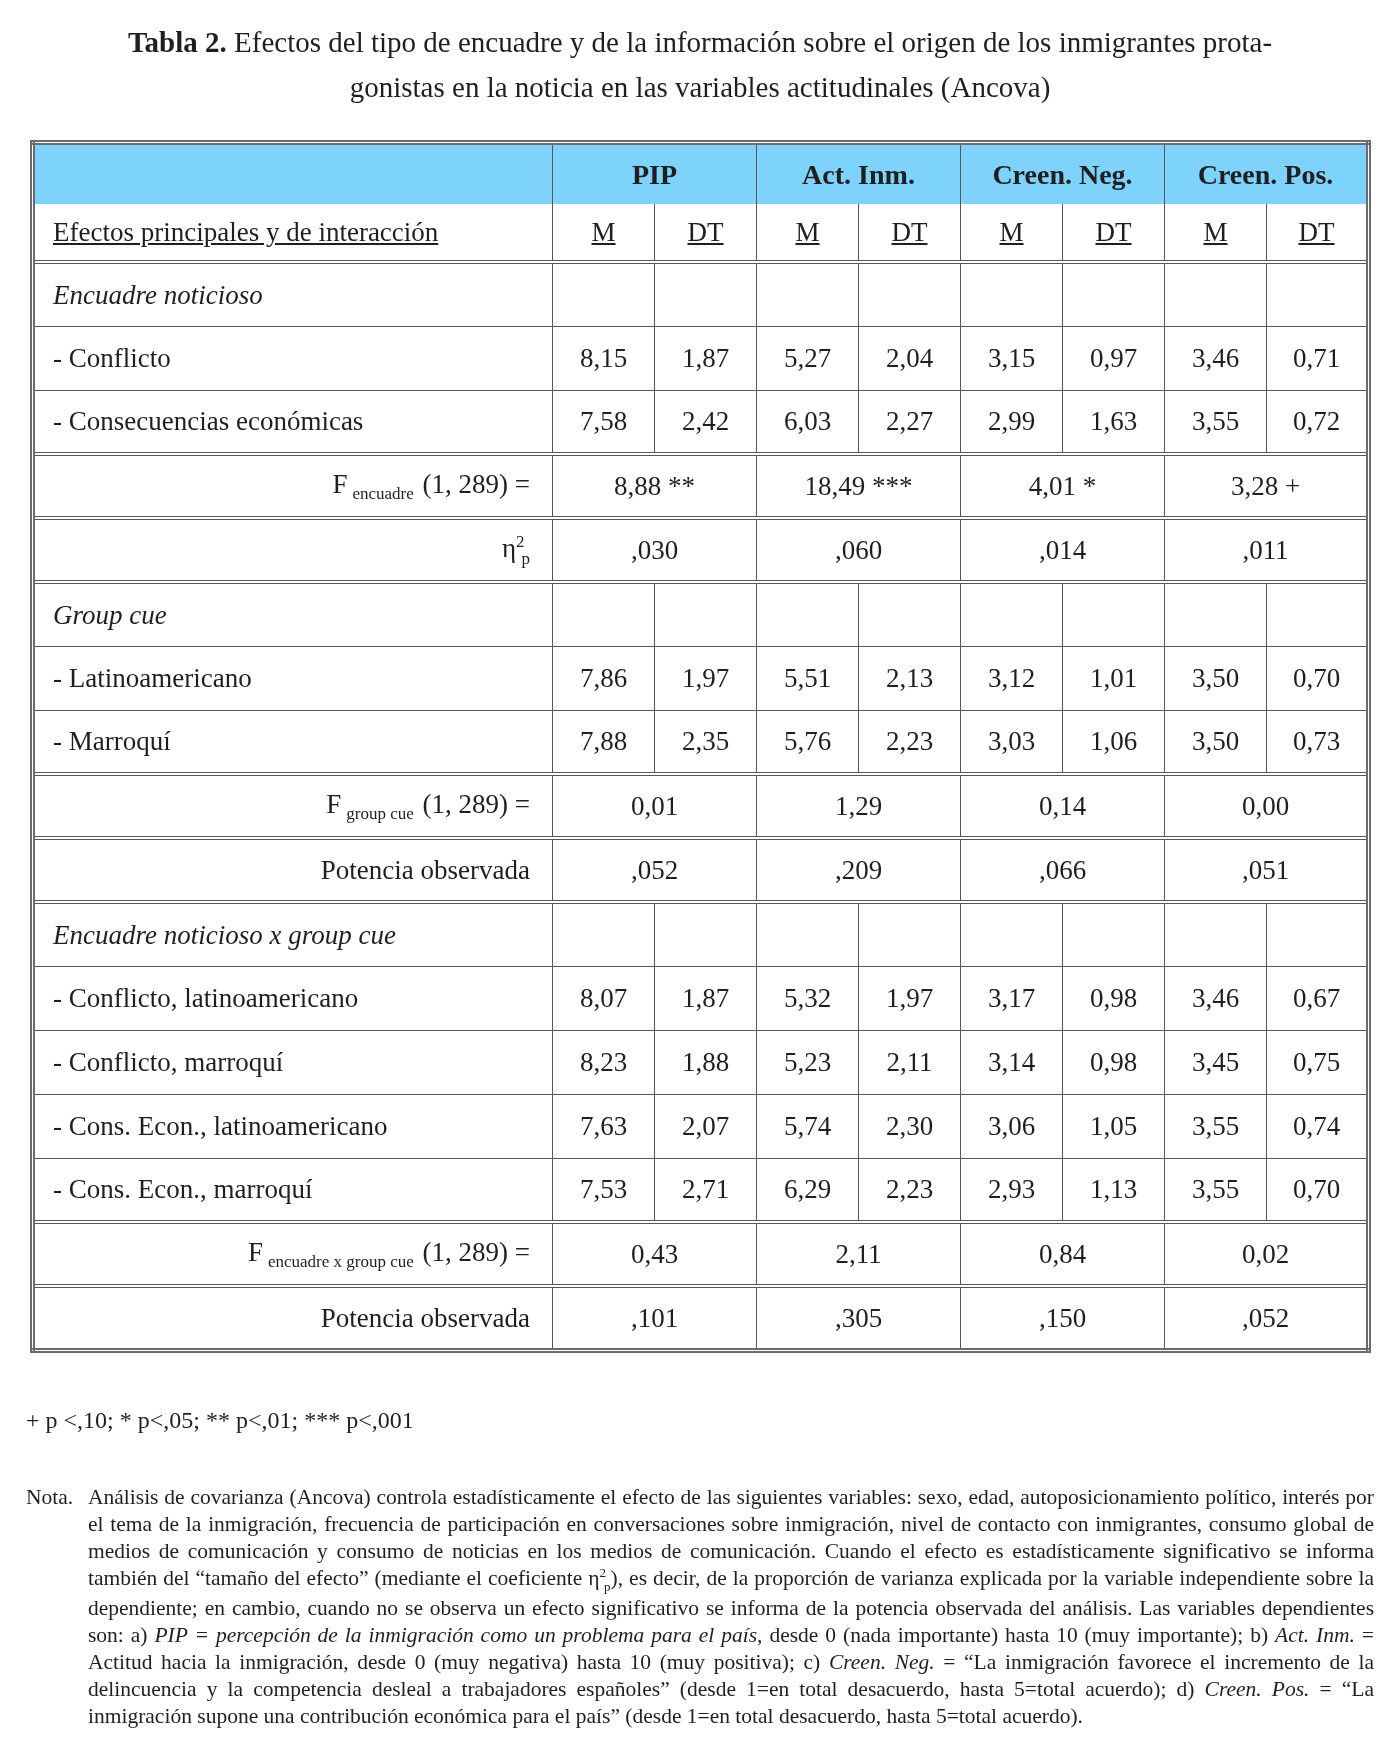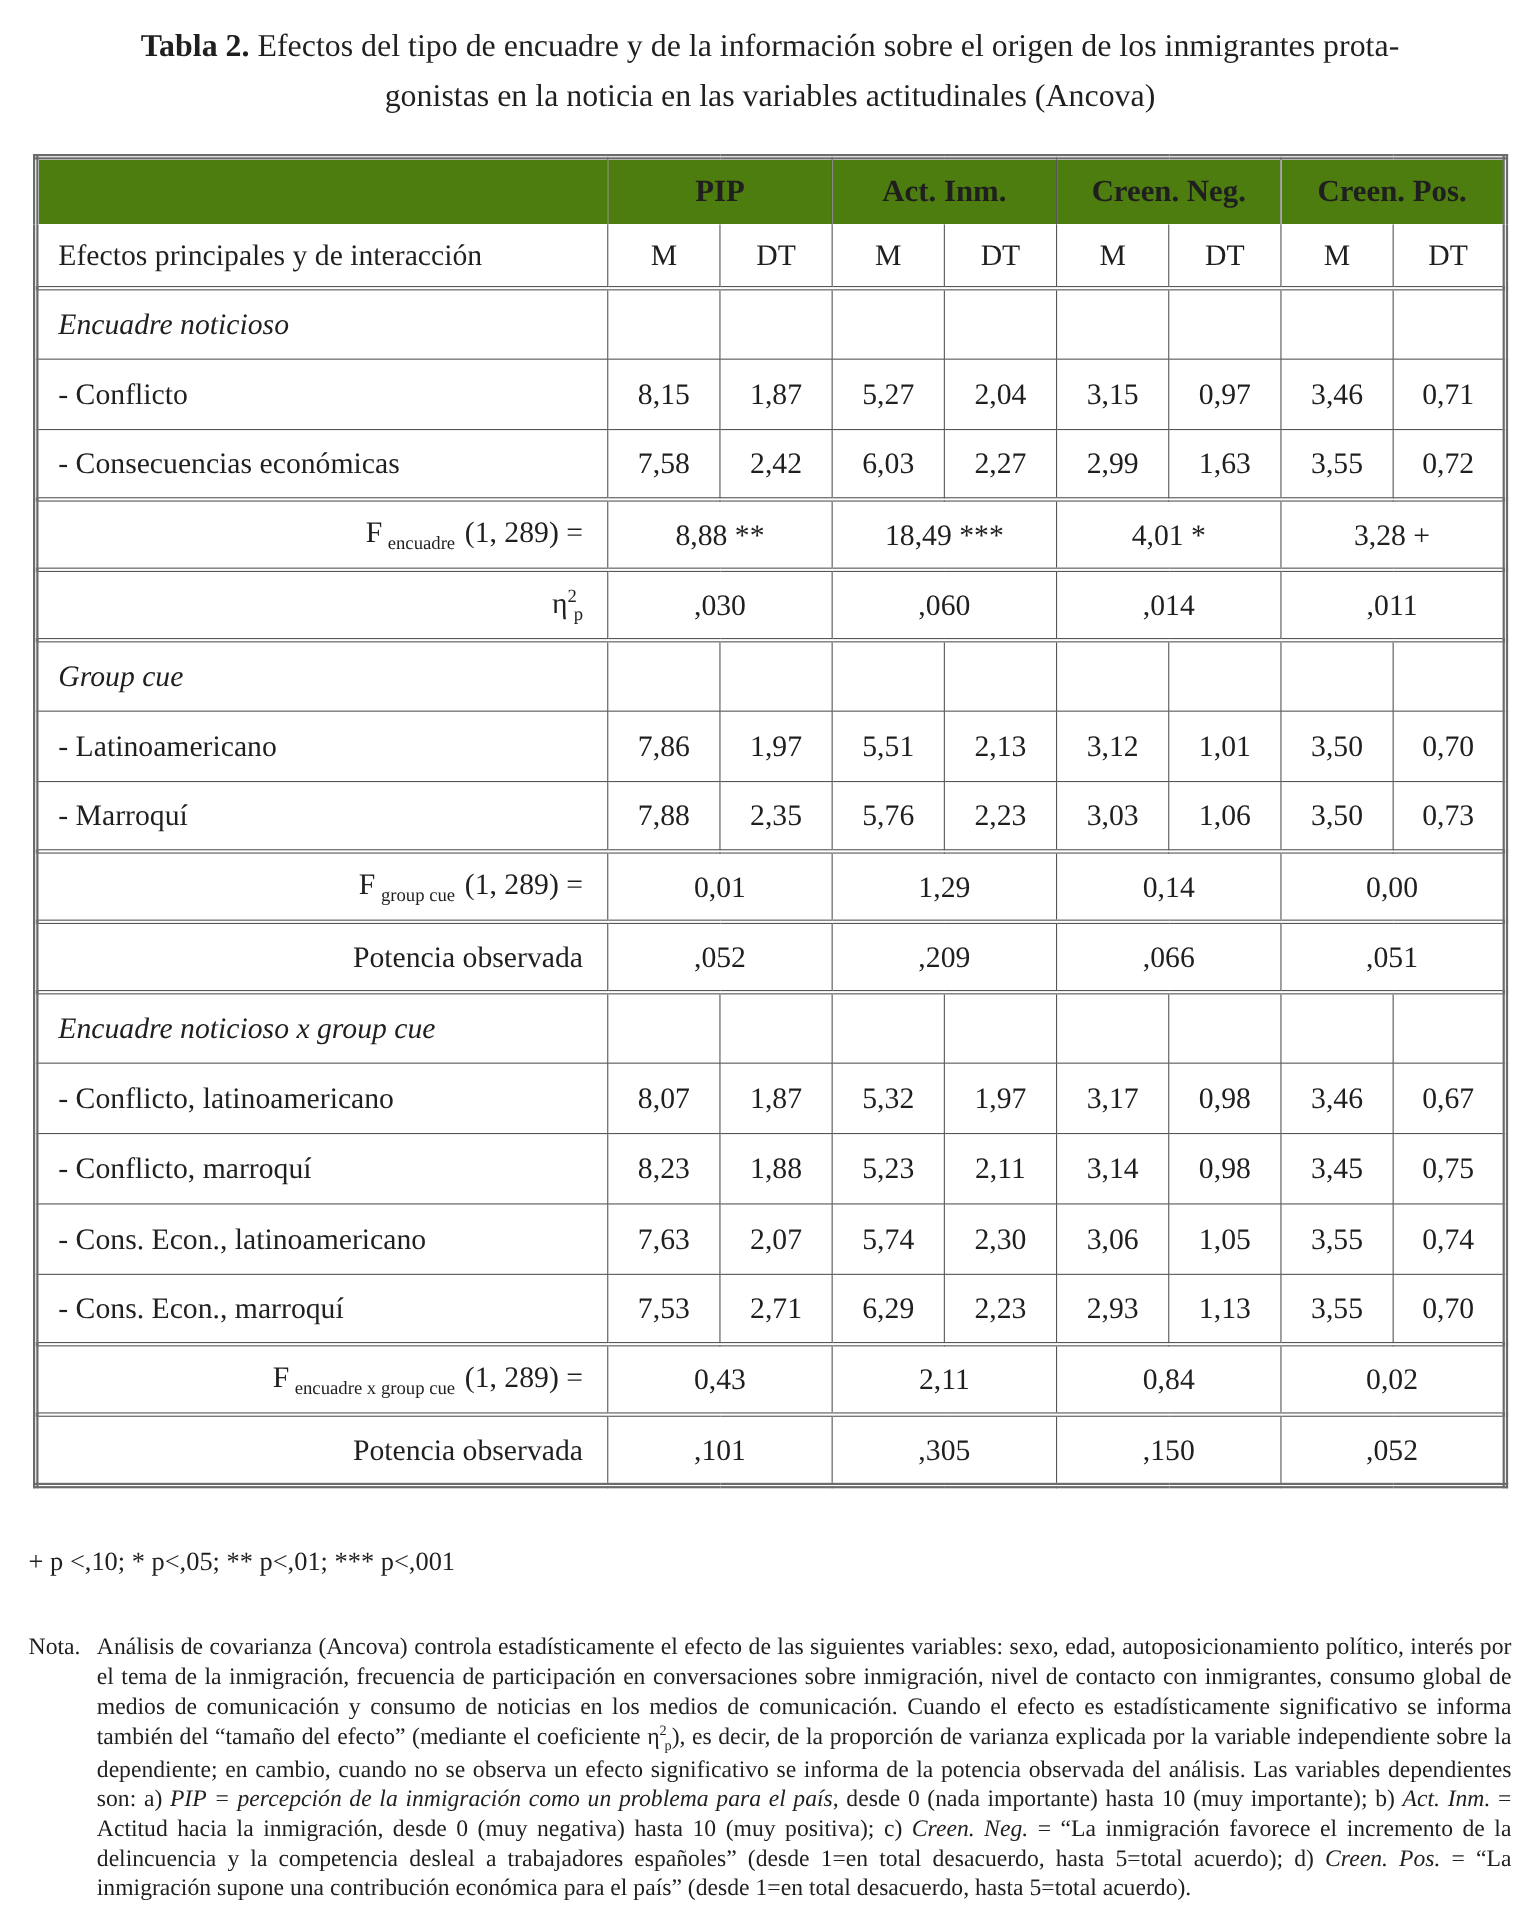--- a/index.html
+++ b/index.html
@@ -22,25 +22,25 @@
   col.c-label{width:520px;}
   col.c-num{width:102px;}
   td{
     border:1px solid #565656;
     font-size:27px;text-align:center;vertical-align:middle;
     padding:0;overflow:hidden;white-space:nowrap;
   }
   tr{height:64px;}
   tr.gband{height:62px;}
   tr.gband td{
-    background:#4d7c0f;border-bottom:none;
+    background:#7dd3fc;border-bottom:none;
     font-weight:bold;font-size:28px;
   }
   tr.subhead{height:58px;}
-  tr.subhead td{border-top:none;}
+  tr.subhead td{border-top:none;text-decoration:underline;}
   tr.sep td{border-top:4px double #565656;margin-left:44px;}
   td.lbl{text-align:left;padding-left:18px;}
   td.rlbl{text-align:right;padding-right:22px;}
   td.section-lbl{text-align:left;padding-left:18px;font-style:italic;}
   td sub{font-size:17px;}
   td sub.fsub{margin-left:5px;margin-right:2px;}
   td sup{font-size:17px;}
   td sub.etap{margin-left:-3px;}
 
   .signote{

